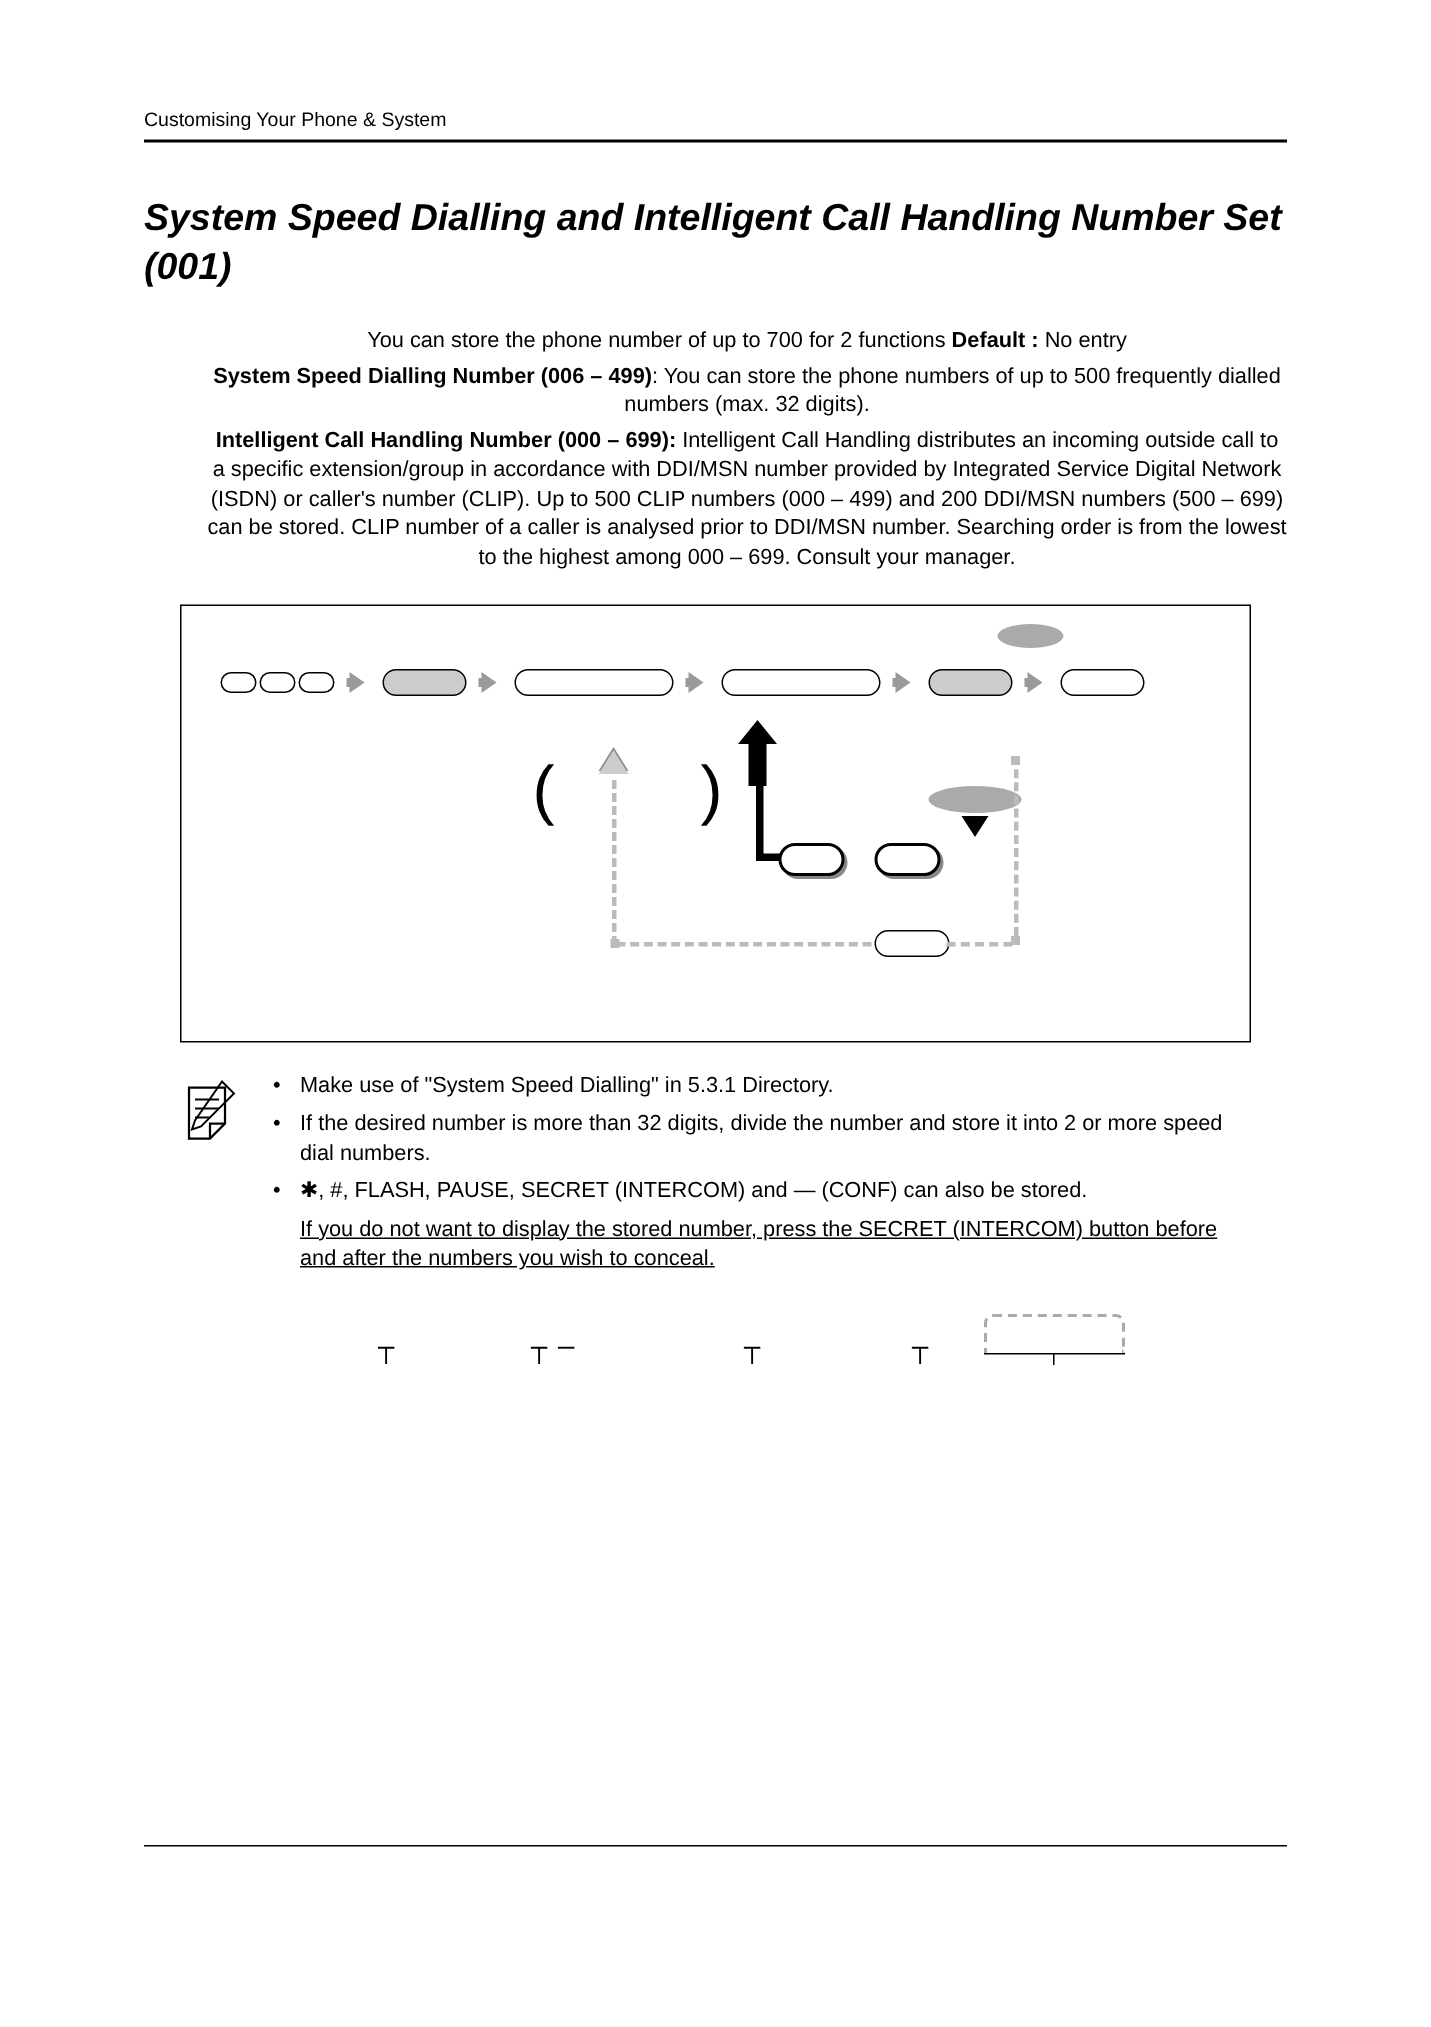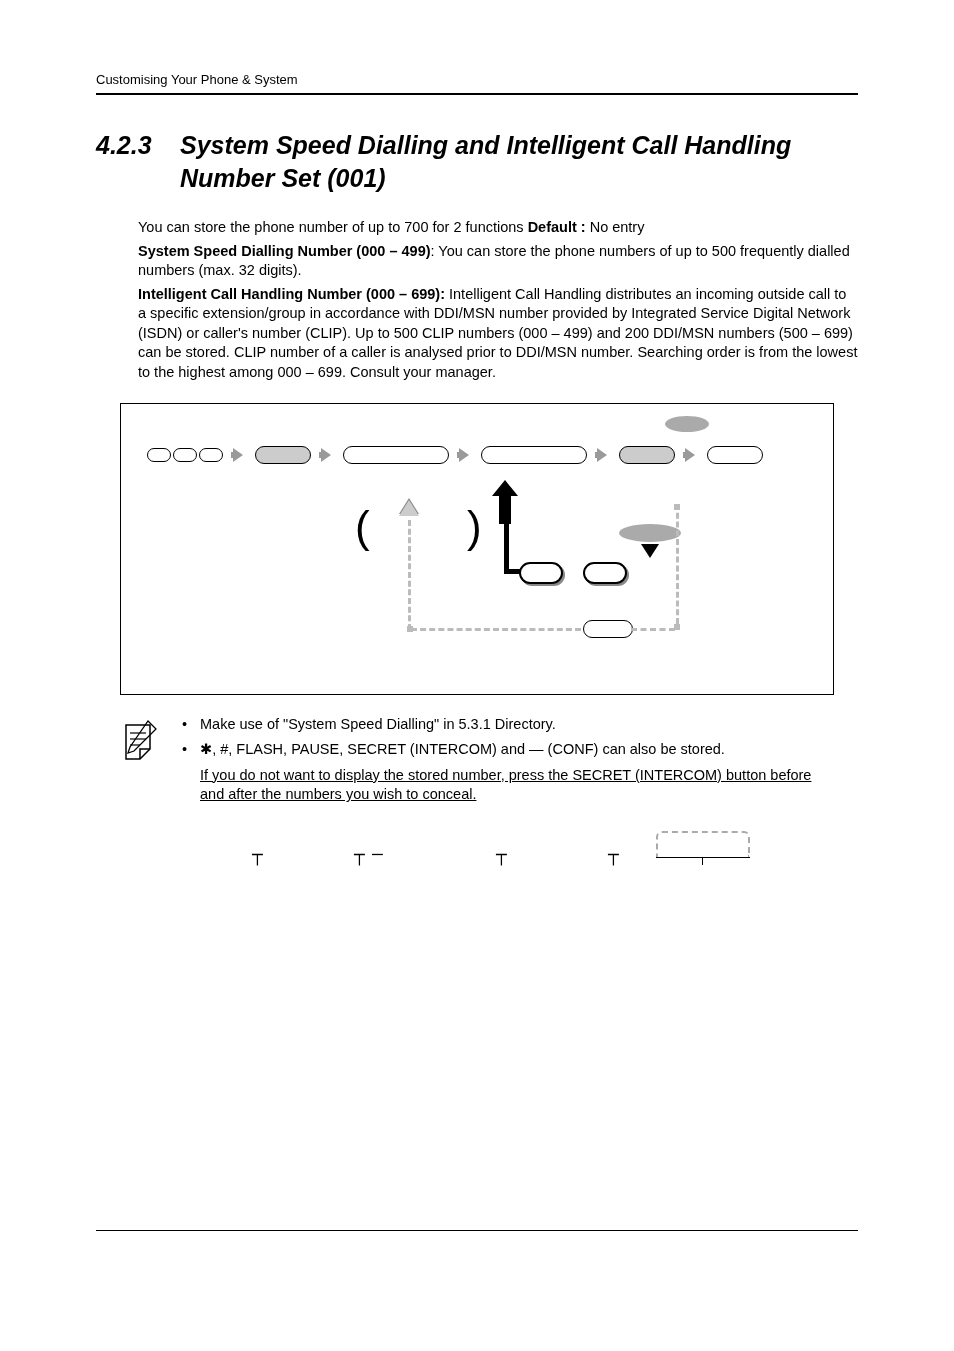--- a/index.html
+++ b/index.html
@@ -36,21 +36,21 @@
       flex-shrink: 0;
     }
     .section-title .txt {
       flex: 1;
     }
     .body-text {
       margin-left: 42px;
       font-size: 14.5px;
       line-height: 1.35;
     }
-    .body-text p { margin-bottom: 4px; }
+    .body-text p { margin-bottom: 4px; text-align: center; }
     .body-text .para-gap { margin-bottom: 4px; }
     .bold { font-weight: bold; }
 
     .diagram-box {
       margin: 20px 24px 0 24px;
       border: 1.5px solid #000;
       height: 292px;
       position: relative;
     }
     
@@ -187,30 +187,29 @@
     .footer-row { display:flex; justify-content:space-between; font-size:16px;}
   </style>
 </head>
 <body>
 
 <div class="page">
   <div class="header-line">Customising Your Phone &amp; System</div>
   <hr class="header-rule">
 
   <div class="section-title">
-    <span class="num">4.2.3</span>
     <span class="txt">System Speed Dialling and Intelligent Call Handling Number Set (001)</span>
   </div>
 
   <div class="body-text">
     <p>
       <span>You can store the phone number of up to 700 for 2 functions </span><span class="bold">Default :</span><span> No entry</span>
     </p>
     <p class="para-gap">
-      <span class="bold">System Speed Dialling Number (000 – 499)</span><span>: You can store the phone numbers of up to 500 frequently dialled numbers (max. 32 digits).</span>
+      <span class="bold">System Speed Dialling Number (006 – 499)</span><span>: You can store the phone numbers of up to 500 frequently dialled numbers (max. 32 digits).</span>
     </p>
     <p>
       <span class="bold">Intelligent Call Handling Number (000 – 699):</span><span> Intelligent Call Handling distributes an incoming outside call to a specific extension/group in accordance with DDI/MSN number provided by Integrated Service Digital Network (ISDN) or caller's number (CLIP). Up to 500 CLIP numbers (000 – 499) and 200 DDI/MSN numbers (500 – 699) can be stored. CLIP number of a caller is analysed prior to DDI/MSN number. Searching order is from the lowest to the highest among 000 – 699. Consult your manager.</span>
     </p>
   </div>
 
   <div class="diagram-box">
     <div class="ellipse-top"></div>
     <div class="r1 small-round d1a"></div>
     <div class="r1 small-round d1b"></div>
@@ -252,20 +251,21 @@
         <path d="M20 40 L20 30 L30 30" fill="none" stroke="#000" stroke-width="1.5"></path>
         <line x1="10" y1="14" x2="26" y2="14" stroke="#000" stroke-width="1.2"></line>
         <line x1="10" y1="20" x2="26" y2="20" stroke="#000" stroke-width="1.2"></line>
         <line x1="10" y1="26" x2="20" y2="26" stroke="#000" stroke-width="1.2"></line>
         <path d="M28 2 L36 10 L14 32 L8 34 L10 28 Z" fill="none" stroke="#000" stroke-width="1.3"></path>
       </svg>
     </div>
     <div class="notes">
       <ul>
         <li><span>Make use of "System Speed Dialling" in 5.3.1    Directory.</span></li>
+        <li><span>If the desired number is more than 32 digits, divide the number and store it into 2 or more speed dial numbers.</span></li>
         <li>
           <span style="font-family:Arial;">✱</span><span>, #</span><span>, FLASH, PAUSE, SECRET (INTERCOM) and — (CONF) can also be stored.</span>
           <span class="continuation">If you do not want to display the stored number, press the SECRET (INTERCOM) button before and after the numbers you wish to conceal.</span>
         </li>
       </ul>
     </div>
   </div>
 
   <div class="example-diagram">
     <span class="ex-t t1">┬</span>

